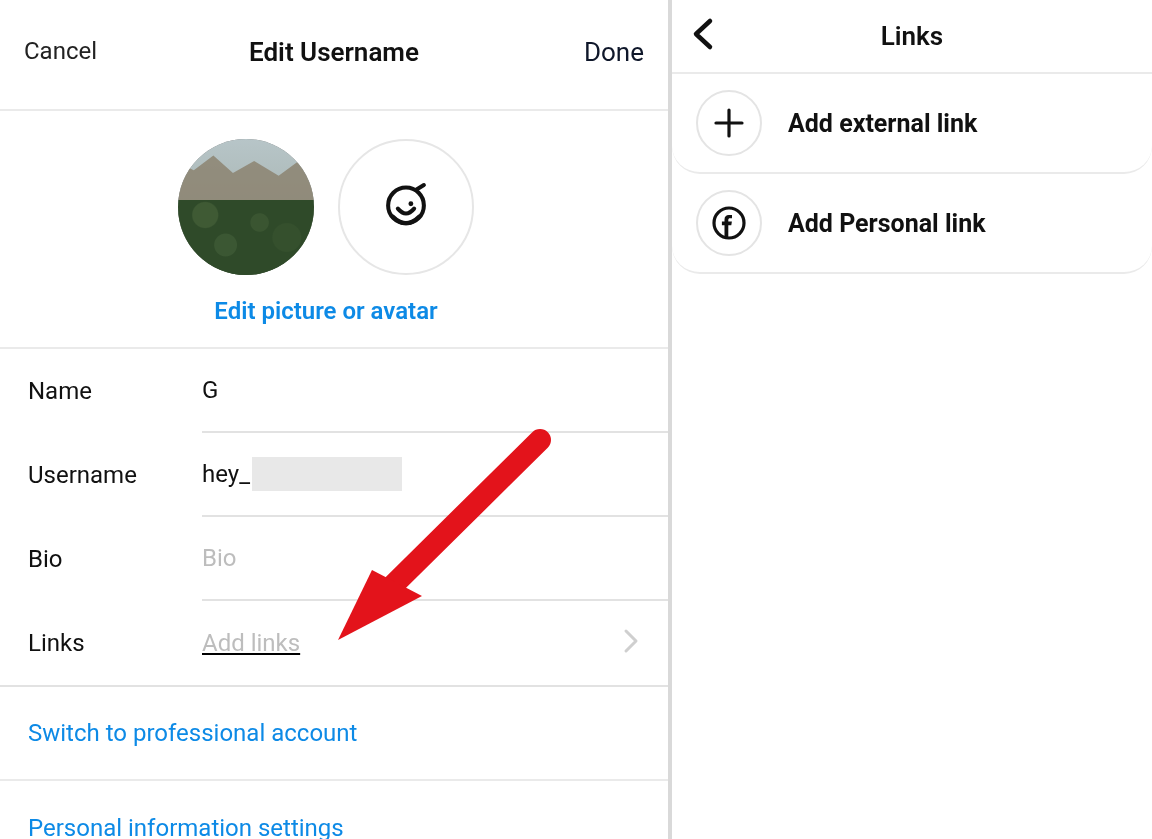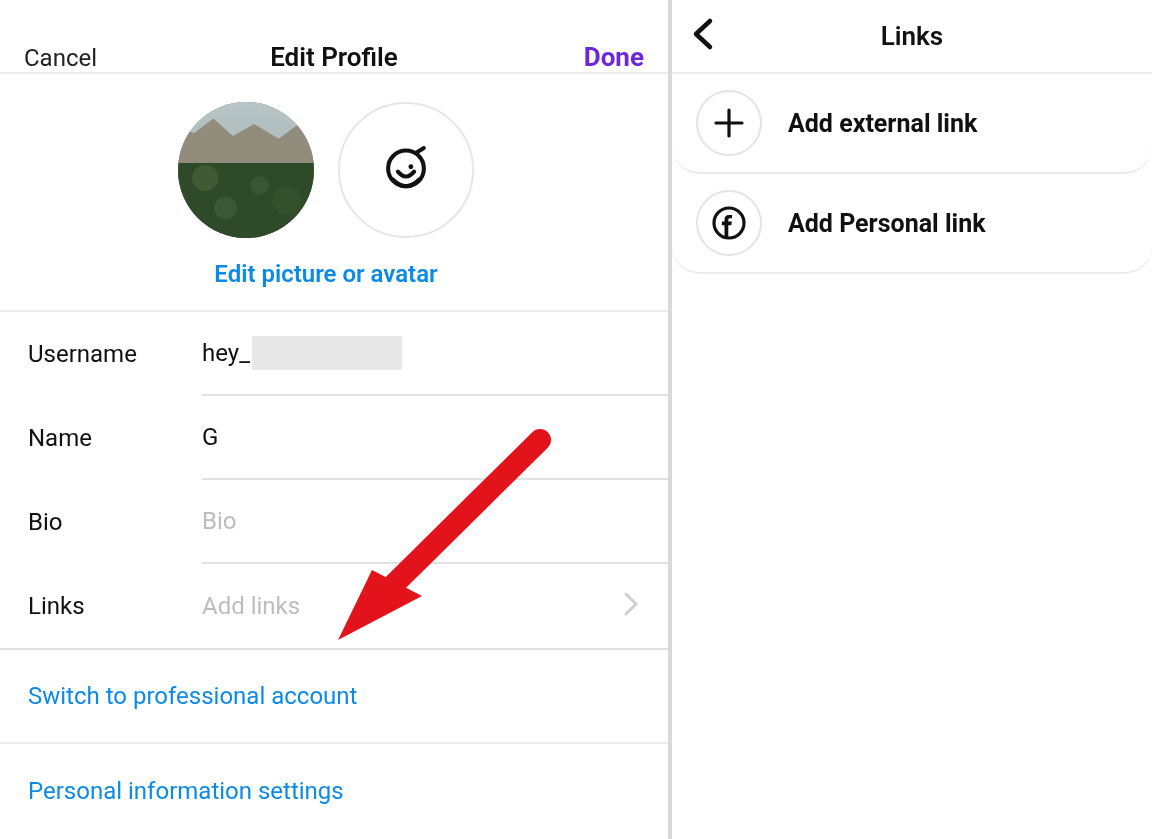--- a/index.html
+++ b/index.html
@@ -21,46 +21,47 @@
       border-right: 4px solid #d9d9d9;
       position: relative;
     }
     .panel-right {
       flex: 1;
       position: relative;
     }
     
     .hdr {
       display: flex;
-      align-items: flex-end;
+      align-items: flex-start;
       justify-content: space-between;
       height: 74px;
       padding: 0 24px;
       border-bottom: 2px solid #eaeaea;
+      margin-top: 37px;
     }
     .hdr .left, .hdr .right {
       width: 120px;
     }
     .hdr .left { text-align: left; }
     .hdr .right { text-align: right; }
     .hdr .cancel {
       font-size: 24px;
       color: #222;
       cursor: pointer;
     }
     .hdr .title {
       font-size: 26px;
       font-weight: 600;
       color: #111;
       text-align: center;
     }
     .hdr .done {
       font-size: 26px;
-      font-weight: 700;
-      color: #6d28d9;
+      font-weight: 400;
+      color: #0f172a;
       cursor: pointer;
     }
     
     .avatar-sec {
       padding: 28px 16px 22px 0;
       text-align: center;
       border-bottom: 2px solid #eaeaea;
     }
     .avatar-row {
       display: flex;
@@ -239,21 +240,21 @@
 <body>
 
 <div class="panels">
 
   <div class="panel-left">
 
     <div class="hdr">
       <div class="left">
         <span class="cancel">Cancel</span>
       </div>
-      <div class="title">Edit Profile</div>
+      <div class="title">Edit Username</div>
       <div class="right">
         <span class="done">Done</span>
       </div>
     </div>
 
     <div class="avatar-sec">
       <div class="avatar-row">
         <div class="profile-img">
           <div class="sky"></div>
             <div class="mtn"></div>
@@ -268,44 +269,44 @@
             <path d="M44 11 L54 5" stroke="#111" stroke-width="5" stroke-linecap="round"></path>
           </svg>
         </div>
       </div>
       <div class="edit-pic">Edit picture or avatar</div>
     </div>
 
     <div class="form">
 
       <div class="row">
+        <div class="label">Name</div>
+        <div class="value-wrap">
+          <span class="value">G</span>
+        </div>
+      </div>
+
+      <div class="row">
         <div class="label">Username</div>
         <div class="value-wrap">
           <span class="value">hey_</span>
           <span class="redacted"></span>
         </div>
       </div>
 
       <div class="row">
-        <div class="label">Name</div>
-        <div class="value-wrap">
-          <span class="value">G</span>
-        </div>
-      </div>
-
-      <div class="row">
         <div class="label">Bio</div>
         <div class="value-wrap">
           <span class="value placeholder">Bio</span>
         </div>
       </div>
 
       <div class="row">
         <div class="label">Links</div>
-        <div class="value-wrap" style="border-bottom:none;">
+        <div class="value-wrap" style="border-bottom:none;text-decoration:underline;">
           <span class="value placeholder">Add links</span>
           <span class="chevron">
             <svg width="18" height="28" viewBox="0 0 18 28">
                 <path d="M4 4 L14 14 L4 24" fill="none" stroke="#cfcfcf" stroke-width="3" stroke-linecap="round" stroke-linejoin="round"></path>
               </svg>
           </span>
         </div>
       </div>
 
       <div class="form-sep"></div>

